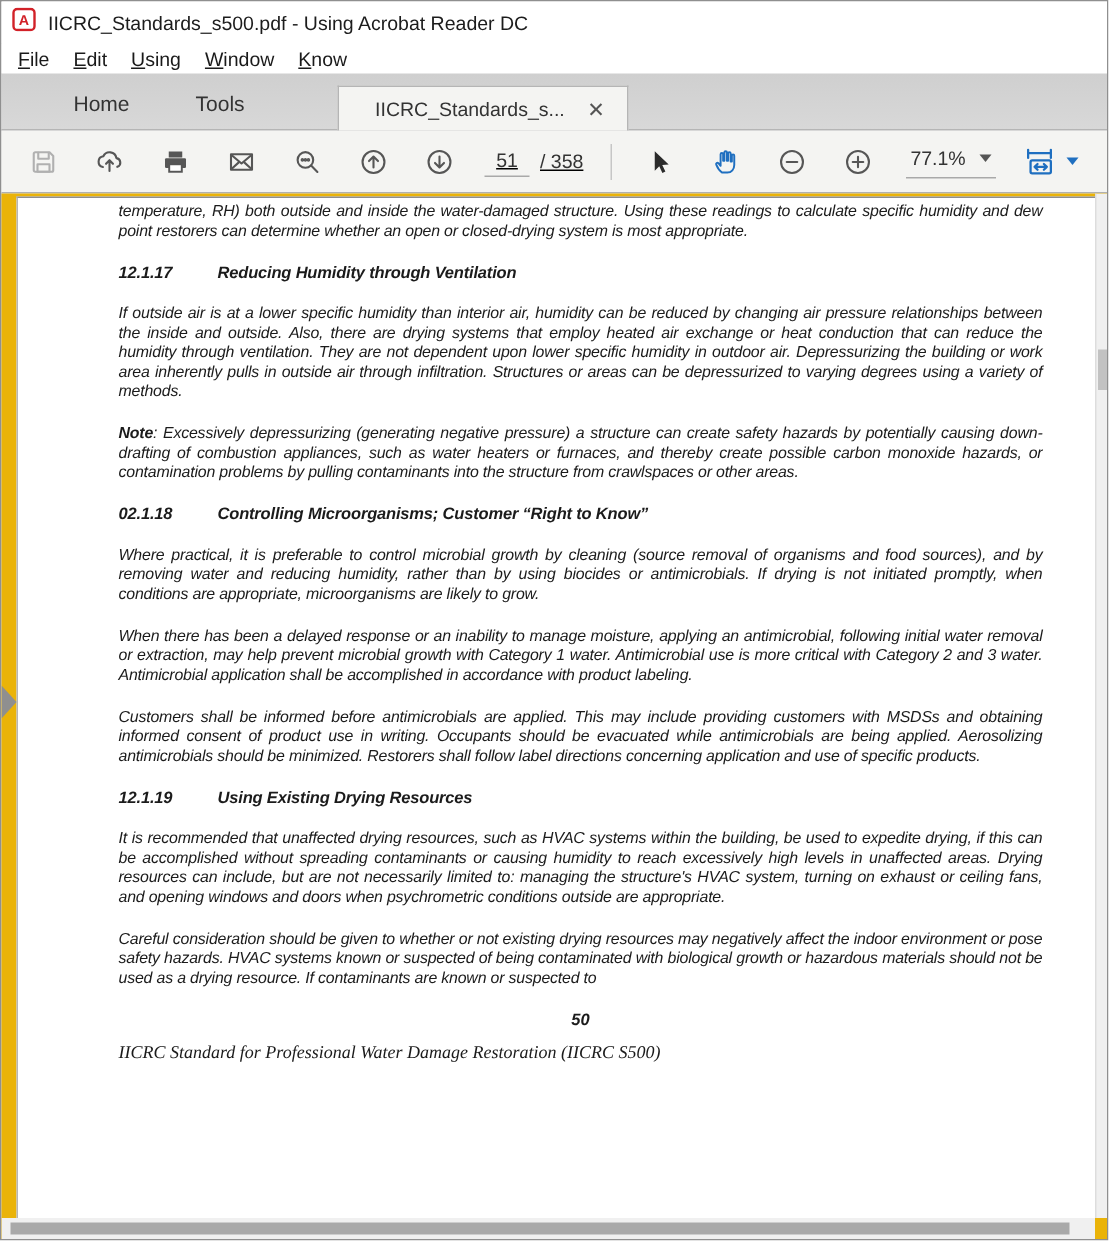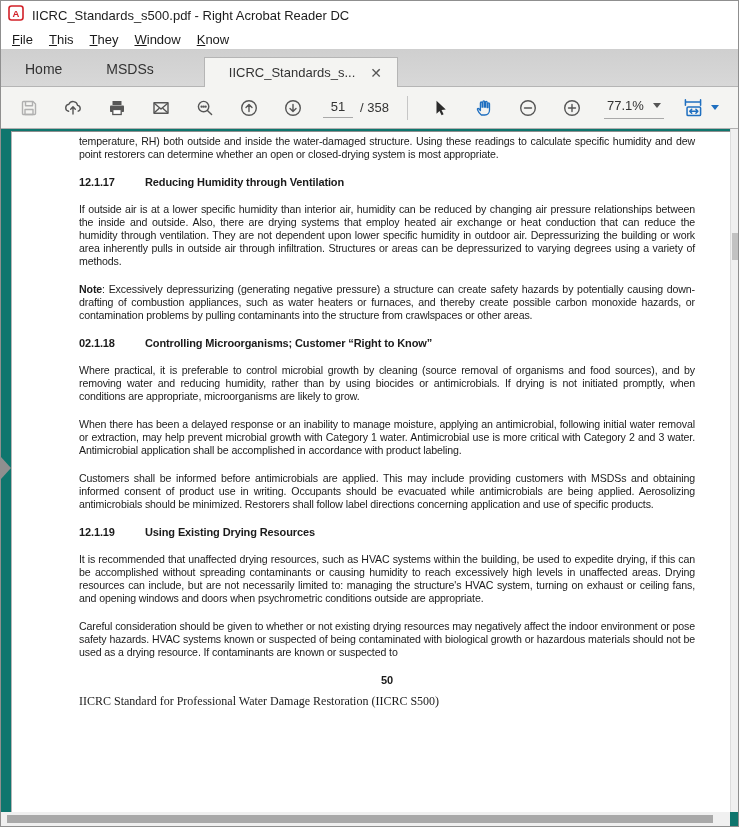--- a/index.html
+++ b/index.html
@@ -9,43 +9,43 @@
   
   .titlebar{height:28px;flex:none;display:flex;align-items:center;gap:8px;padding-left:7px;background:#fff;}
   .title-text{font-size:13px;color:#1c1c1c;}
 
   
   .menubar{height:20px;flex:none;display:flex;align-items:center;padding-left:3px;background:#fff;font-size:13px;color:#1a1a1a;}
   .menu-item{display:inline-block;padding:2px 8px;cursor:default;}
   .menu-item::first-letter{text-decoration:underline;}
 
   
-  .tabbar{height:37px;flex:none;background:linear-gradient(#cfcfcf,#d8d8d8);display:flex;align-items:flex-end;padding-left:2px;border-bottom:1px solid #b5b5b5;position:relative;}
+  .tabbar{height:37px;flex:none;background:linear-gradient(#cfcfcf,#d8d8d8);display:flex;align-items:flex-end;padding-left:26px;border-bottom:1px solid #b5b5b5;position:relative;}
   .tab{padding:0 22px 9px;font-size:14px;color:#333;cursor:default;}
-  .doc-tab{margin-left:28px;margin-bottom:-1px;height:30px;box-sizing:border-box;background:#f4f4f2;border:1px solid #b5b5b5;border-bottom:none;display:flex;align-items:center;gap:12px;padding:0 12px 0 24px;font-size:13px;color:#333;z-index:2;}
+  .doc-tab{margin-left:40px;margin-bottom:-1px;height:30px;box-sizing:border-box;background:#f4f4f2;border:1px solid #b5b5b5;border-bottom:none;display:flex;align-items:center;gap:12px;padding:0 12px 0 24px;font-size:13px;color:#333;z-index:2;}
   .tab-close{font-size:14px;line-height:1;color:#555;padding:1px 3px;cursor:default;}
 
   
   .toolbar{height:41px;flex:none;background:#f4f4f2;border-bottom:1px solid #b0b0b0;display:flex;align-items:center;padding:0 6px;}
   .tbtn{width:26px;height:26px;margin:0 9px;display:flex;align-items:center;justify-content:center;border-radius:3px;}
   .tbtn svg{display:block;}
   .icon-stroke{stroke:#565656;fill:none;stroke-width:1.4;stroke-linecap:round;stroke-linejoin:round;}
   .icon-disabled{stroke:#b0b0b0;}
   .icon-blue{stroke:#1f6fc0;}
-  .pagegrp{display:flex;align-items:center;gap:7px;margin:0 8px;}
+  .pagegrp{display:flex;align-items:center;gap:7px;margin:0 8px;text-decoration:underline;}
   .page-input{width:30px;font-size:13px;font-family:"Liberation Sans",sans-serif;text-align:center;border:none;border-bottom:1px solid #a9a9a9;background:transparent;color:#333;padding:2px 0 3px;}
   .page-total{font-size:13px;color:#333;}
   .sep{width:1px;height:24px;background:#c6c6c6;margin:0 10px;}
   .zoom-combo{display:flex;align-items:center;gap:9px;border-bottom:1px solid #a9a9a9;padding:2px 3px 5px;margin:0 10px;font-size:13px;color:#333;}
   .caret{width:0;height:0;border-left:4px solid transparent;border-right:4px solid transparent;border-top:5px solid #555;}
   .caret.blue{border-top-color:#1f6fc0;}
   .fitgrp{display:flex;align-items:center;gap:5px;margin:0 6px;}
 
   
-  .doc-area{flex:1;position:relative;background:#0f766e;overflow:hidden;}
+  .doc-area{flex:1;position:relative;background:#eab308;overflow:hidden;font-style:italic;}
   .pdf-page{position:absolute;left:10px;top:2px;width:721px;bottom:14px;background:#fff;border-top:1px solid #8e8e8e;border-left:1px solid #b5b5b5;overflow:hidden;}
   .page-content{padding:3px 38px 0 67px;font-size:10.6px;line-height:13px;letter-spacing:-0.12px;color:#1b1b1b;}
   .para{margin:0 0 15px;text-align:justify;}
   .heading{margin:0 0 14px;font-weight:bold;font-size:11px;}
   .hnum{display:inline-block;width:66px;}
   .page-footer{padding:0 38px 0 67px;}
   .pagenum{text-align:center;font-weight:bold;font-size:11px;margin-top:2px;color:#1b1b1b;}
   .footline{text-align:left;font-family:"Liberation Serif",serif;font-size:12px;margin-top:8px;color:#1b1b1b;}
 
   
@@ -63,34 +63,34 @@
 
 <div class="window">
 
   <div class="titlebar">
     <span>
       <svg width="16" height="16" viewBox="0 0 16 16">
         <rect x="1" y="1" width="14" height="14" rx="2.5" fill="#fff" stroke="#d22128" stroke-width="1.6"></rect>
         <text x="8" y="11.6" font-size="9.5" font-weight="bold" fill="#d22128" text-anchor="middle" font-family="Liberation Sans, sans-serif">A</text>
       </svg>
     </span>
-    <span class="title-text">IICRC_Standards_s500.pdf - Right Acrobat Reader DC</span>
+    <span class="title-text">IICRC_Standards_s500.pdf - Using Acrobat Reader DC</span>
   </div>
 
   <div class="menubar">
     <span class="menu-item">File</span>
-    <span class="menu-item">This</span>
-    <span class="menu-item">They</span>
+    <span class="menu-item">Edit</span>
+    <span class="menu-item">Using</span>
     <span class="menu-item">Window</span>
     <span class="menu-item">Know</span>
   </div>
 
   <div class="tabbar">
     <div class="tab">Home</div>
-    <div class="tab">MSDSs</div>
+    <div class="tab">Tools</div>
     <div class="doc-tab">
       <span>IICRC_Standards_s...</span>
       <span class="tab-close">✕</span>
     </div>
   </div>
 
   <div class="toolbar">
     <div class="tbtn">
       <svg width="22" height="22" viewBox="0 0 22 22" class="icon-stroke icon-disabled">
         <path d="M4.5 5.5 a1 1 0 0 1 1-1 h9.5 l2.5 2.5 v9.5 a1 1 0 0 1 -1 1 h-11 a1 1 0 0 1 -1-1 Z"></path>

